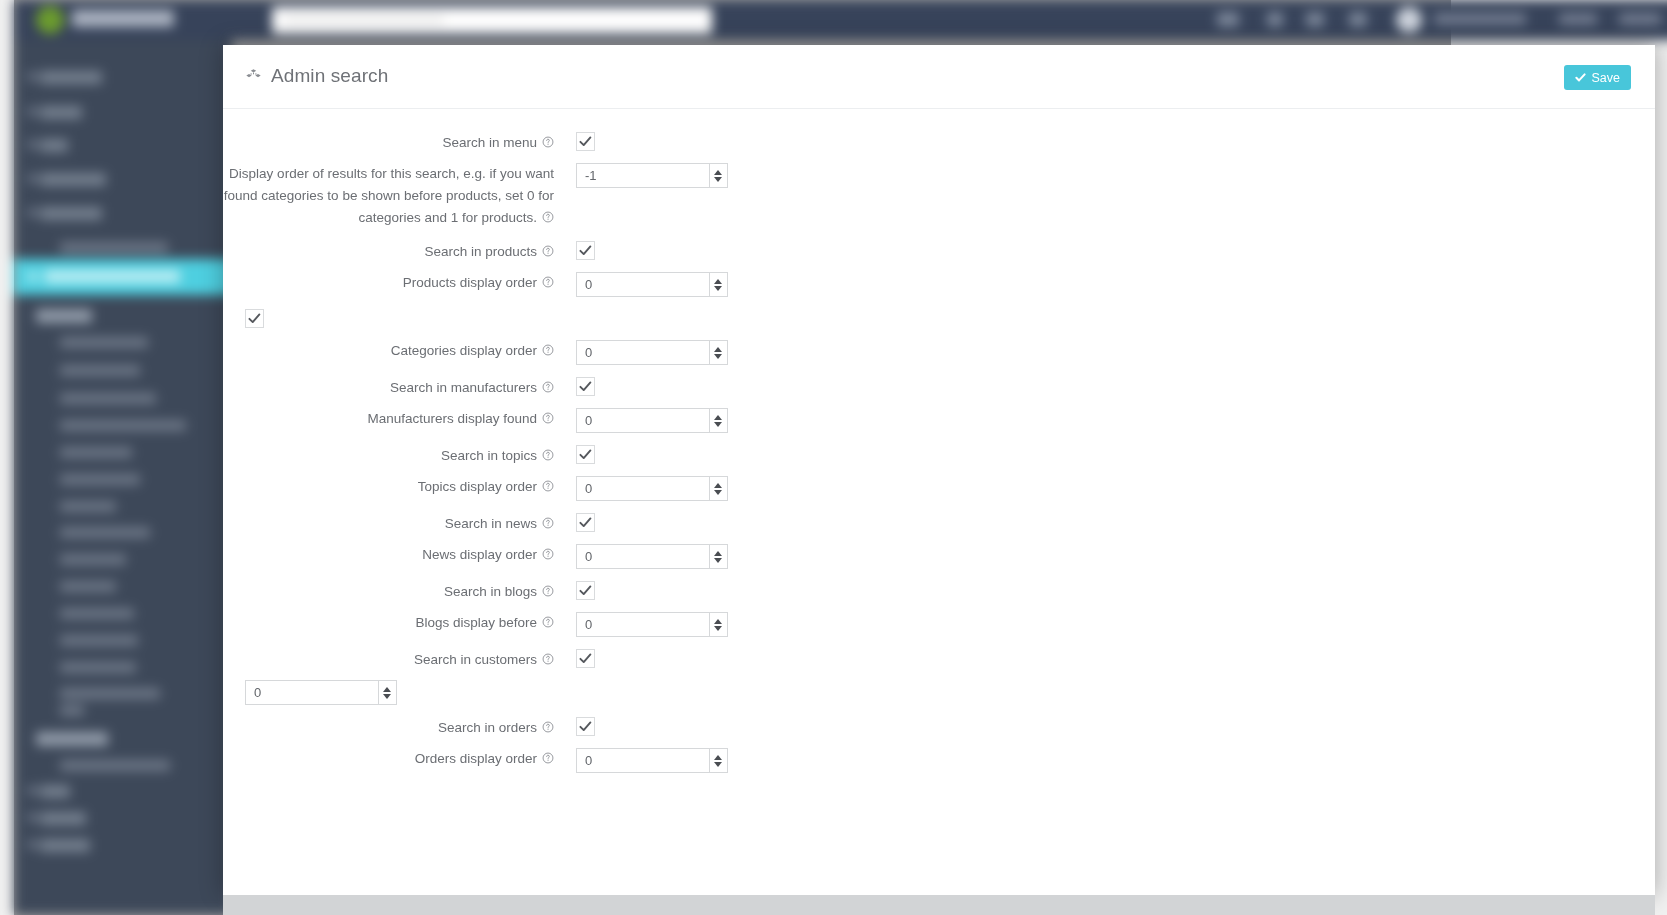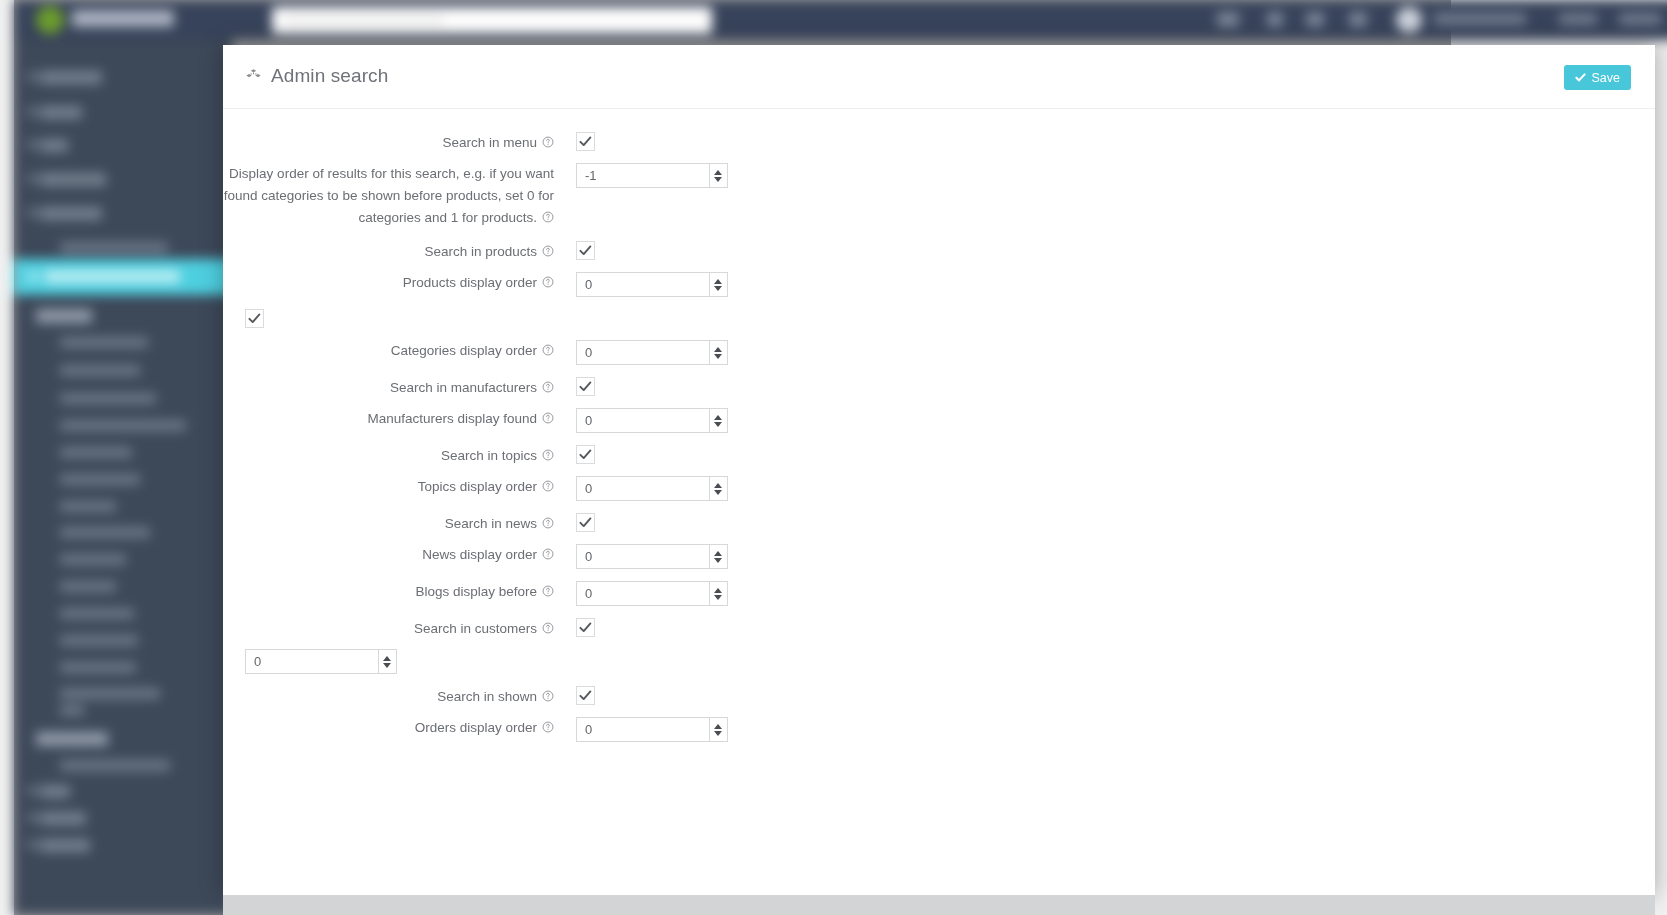--- a/index.html
+++ b/index.html
@@ -565,20 +565,36 @@
             <div class="numwrap">
               <input type="text" value="0" style="">
               <div class="spinner">
                 <div class="spin-up"></div>
                 <div class="spin-down"></div>
               </div>
             </div>
           </div>
         </div>
         <div class="form-row">
+          <div class="form-label"><span>Search in blogs</span><span><svg class="q-icon" viewBox="0 0 16 16" fill="none" stroke="#8d9095" stroke-width="1.2">
+                <circle cx="8" cy="8" r="6.6"></circle>
+                <path d="M6.2 6.1 C6.2 4.9 7.0 4.3 8.0 4.3 C9.1 4.3 9.8 5.0 9.8 5.9 C9.8 7.2 8.1 7.2 8.1 8.6" stroke-linecap="round"></path>
+                <circle cx="8.05" cy="10.9" r="0.75" fill="#8d9095" stroke="none"></circle>
+              </svg></span></div>
+          <div class="form-control">
+            <div class="checkbox">
+              <span>
+                <svg width="13" height="13" viewBox="0 0 13 13" fill="none" stroke="#55585d" stroke-width="1.9" stroke-linecap="round" stroke-linejoin="round">
+                  <polyline points="1.4,6.8 4.7,10.1 11.4,2.4"></polyline>
+                </svg>
+              </span>
+            </div>
+          </div>
+        </div>
+        <div class="form-row">
           <div class="form-label"><span>Blogs display before</span><span><svg class="q-icon" viewBox="0 0 16 16" fill="none" stroke="#8d9095" stroke-width="1.2">
                 <circle cx="8" cy="8" r="6.6"></circle>
                 <path d="M6.2 6.1 C6.2 4.9 7.0 4.3 8.0 4.3 C9.1 4.3 9.8 5.0 9.8 5.9 C9.8 7.2 8.1 7.2 8.1 8.6" stroke-linecap="round"></path>
                 <circle cx="8.05" cy="10.9" r="0.75" fill="#8d9095" stroke="none"></circle>
               </svg></span></div>
           <div class="form-control">
             <div class="numwrap">
               <input type="text" value="0" style="">
               <div class="spinner">
                 <div class="spin-up"></div>
@@ -608,21 +624,21 @@
             <div class="numwrap">
               <input type="text" value="0" style="">
               <div class="spinner">
                 <div class="spin-up"></div>
                 <div class="spin-down"></div>
               </div>
             </div>
           </div>
         </div>
         <div class="form-row">
-          <div class="form-label"><span>Search in shown</span><span><svg class="q-icon" viewBox="0 0 16 16" fill="none" stroke="#8d9095" stroke-width="1.2">
+          <div class="form-label"><span>Search in orders</span><span><svg class="q-icon" viewBox="0 0 16 16" fill="none" stroke="#8d9095" stroke-width="1.2">
                 <circle cx="8" cy="8" r="6.6"></circle>
                 <path d="M6.2 6.1 C6.2 4.9 7.0 4.3 8.0 4.3 C9.1 4.3 9.8 5.0 9.8 5.9 C9.8 7.2 8.1 7.2 8.1 8.6" stroke-linecap="round"></path>
                 <circle cx="8.05" cy="10.9" r="0.75" fill="#8d9095" stroke="none"></circle>
               </svg></span></div>
           <div class="form-control">
             <div class="checkbox">
               <span>
                 <svg width="13" height="13" viewBox="0 0 13 13" fill="none" stroke="#55585d" stroke-width="1.9" stroke-linecap="round" stroke-linejoin="round">
                   <polyline points="1.4,6.8 4.7,10.1 11.4,2.4"></polyline>
                 </svg>

